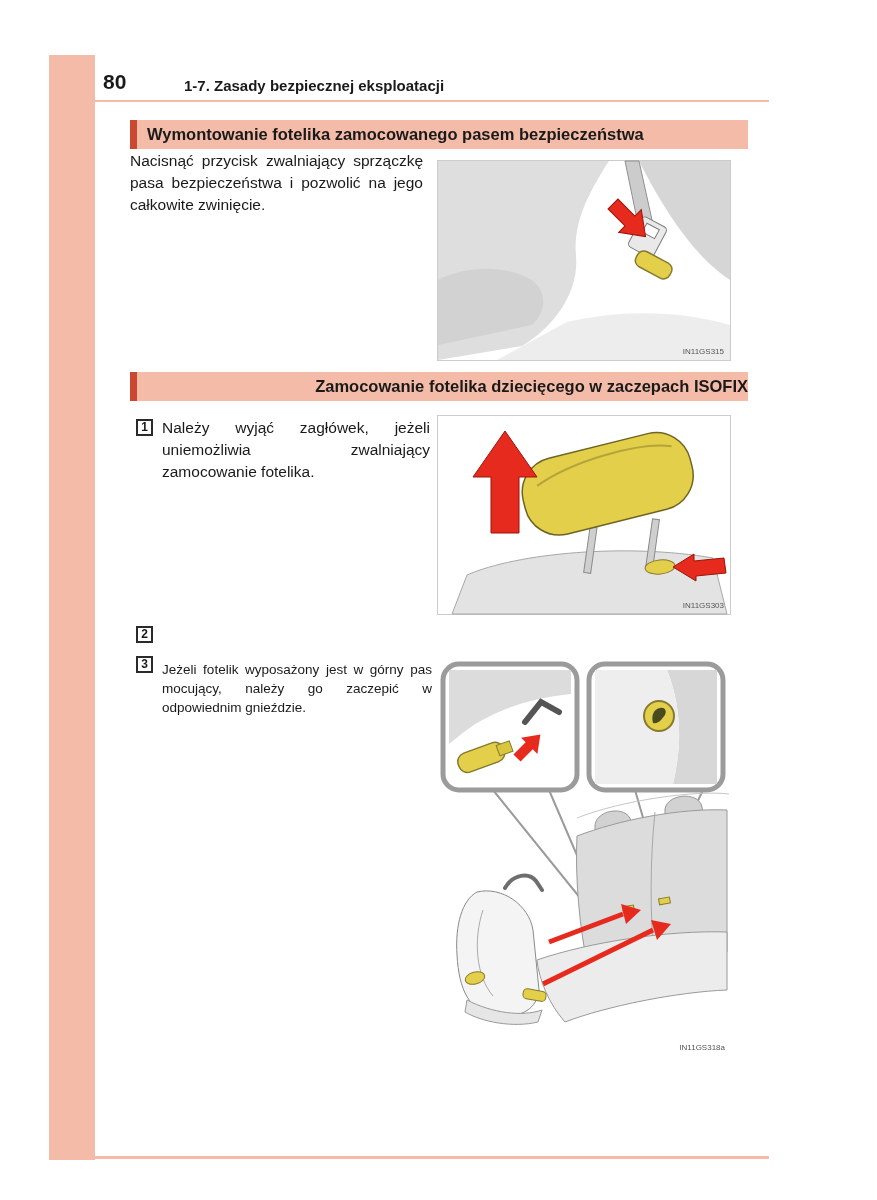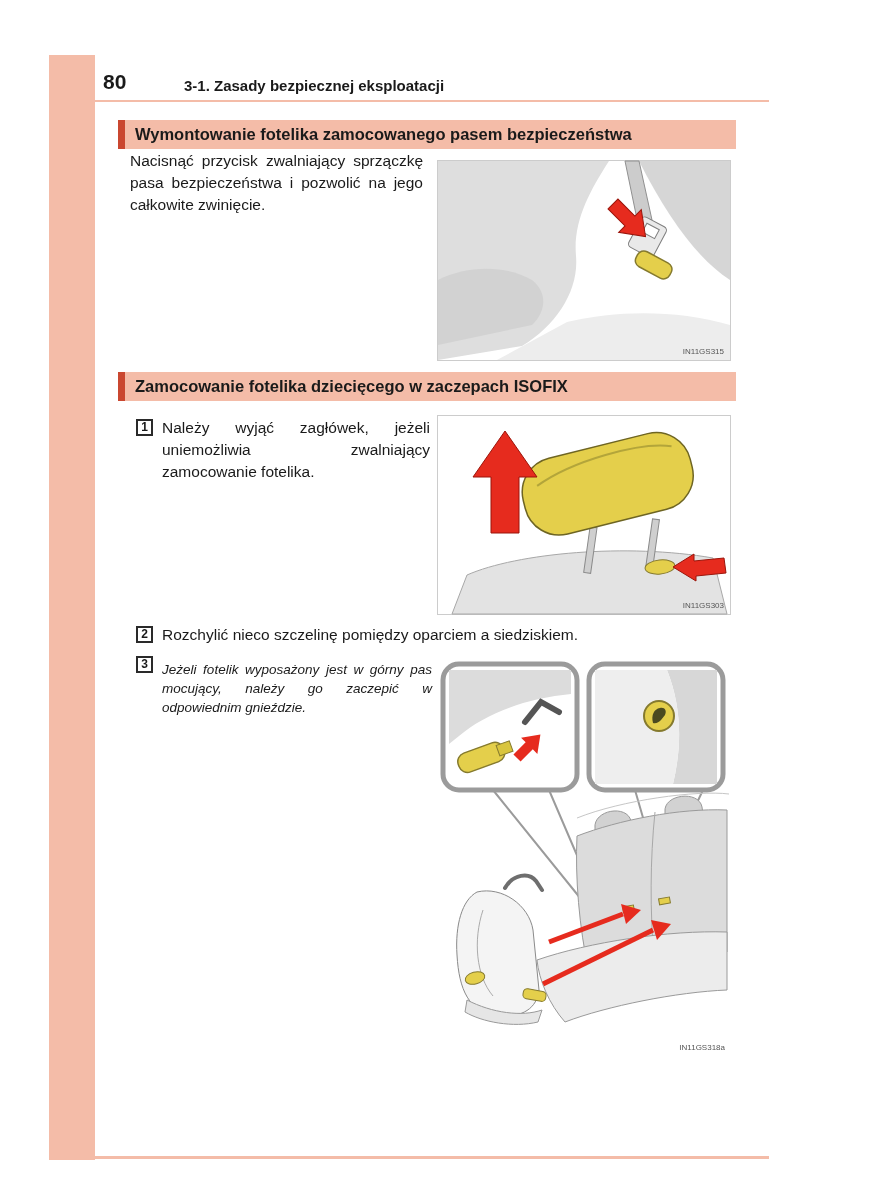--- a/index.html
+++ b/index.html
@@ -9,55 +9,55 @@
 
   .side-bar { position:absolute; left:49px; top:55px; width:46px; height:1105px; background:#f4bca8; }
 
   .page-number { position:absolute; left:103px; top:70px; font-size:21px; font-weight:bold; }
   .breadcrumb  { position:absolute; left:184px; top:77px; font-size:15px; font-weight:bold; }
 
   .rule { position:absolute; left:49px; width:773px; background:#f4bca8; }
   .rule-top    { top:100px; height:2px; }
   .rule-bottom { top:1156px; height:3px; }
 
-  .section-title { position:absolute; left:118px; width:618px; height:29px; background:#f4bca8;
+  .section-title { position:absolute; left:130px; width:618px; height:29px; background:#f4bca8;
     border-left:7px solid #ca4730; font-size:16.5px; font-weight:bold; line-height:29px; padding-left:10px;
     white-space:nowrap; overflow:hidden; }
   #sec1-title { top:120px; }
-  #sec2-title { top:372px; }
+  #sec2-title { top:372px;text-align:right; }
 
   .body-text { position:absolute; left:130px; top:150px; width:293px;
     font-size:15.5px; line-height:1.42; text-align:justify; }
 
   .figure { position:absolute; background:#ffffff; display:block; }
   #fig1 { left:437px; top:160px; width:294px; height:201px; }
   #fig2 { left:437px; top:415px; width:294px; height:200px; }
   #fig3 { left:437px; top:660px; width:294px; height:396px; }
 
   .step { position:absolute; display:flex; gap:9px; align-items:flex-start; }
   .step-num { flex:0 0 auto; width:17px; height:17px; border:2px solid #2a2a2a; background:#ffffff;
     font-size:12px; font-weight:bold; text-align:center; line-height:13px; margin-top:2px; }
   .step-text { font-size:15.5px; line-height:1.42; text-align:justify; }
   #step1 { left:136px; top:417px; width:294px; }
   #step2 { left:136px; top:624px; width:620px; }
   #step2 .step-text { text-align:left; white-space:nowrap; }
   #step3 { left:136px; top:654px; width:296px; }
-  .step-note { font-size:13.5px; line-height:1.40; margin-top:7px; text-align:justify;font-style:italic; }
+  .step-note { font-size:13.5px; line-height:1.40; margin-top:7px; text-align:justify; }
 
   .fig-label { font-size:8px; fill:#555555; font-family:"Liberation Sans", sans-serif; }
 </style>
 </head>
 <body>
 
 <div class="page">
 
   <div class="side-bar"></div>
 
   <span class="page-number">80</span>
-  <span class="breadcrumb">3-1. Zasady bezpiecznej eksploatacji</span>
+  <span class="breadcrumb">1-7. Zasady bezpiecznej eksploatacji</span>
   <div class="rule rule-top"></div>
 
   <div class="section-title" id="sec1-title">Wymontowanie fotelika zamocowanego pasem bezpieczeństwa</div>
 
   <p class="body-text">Nacisnąć przycisk zwalniający sprzączkę pasa bezpieczeństwa i pozwolić na jego całkowite zwinięcie.</p>
 
   <svg class="figure" id="fig1" viewBox="0 0 294 201">
     <rect x="0.5" y="0.5" width="293" height="200" fill="#ffffff" stroke="#cccccc"></rect>
     <path fill="#dedede" d="M1,1 L172,1 C152,32 136,62 139,96 C142,130 120,165 85,186 L1,200 Z"></path>
     <path fill="#ededed" d="M60,200 L130,162 C182,150 240,150 293,165 L293,200 Z"></path>
@@ -94,21 +94,20 @@
       <rect x="85" y="30" width="172" height="78" rx="35" fill="#e4cf4b" stroke="#6e6523" stroke-width="1.5"></rect>
       <path d="M102,54 C142,38 212,36 242,48" stroke="#b3a53a" fill="none" stroke-width="2"></path>
     </g>
     <polygon fill="#e62b1e" stroke="#9b150b" points="68,16 100,62 82,62 82,118 54,118 54,62 36,62"></polygon>
     <polygon fill="#e62b1e" stroke="#9b150b" points="236,152 257,139 257,146 287,143 289,158 259,161 259,166"></polygon>
     <text class="fig-label" x="287" y="193" text-anchor="end">IN11GS303</text>
   </svg>
 
   <div class="step" id="step2">
     <span class="step-num">2</span>
-    <span class="step-text">Rozchylić nieco szczelinę pomiędzy oparciem a siedziskiem.</span>
   </div>
 
   <div class="step" id="step3">
     <span class="step-num">3</span>
     <div>
       <div class="step-note">Jeżeli fotelik wyposażony jest w górny pas mocujący, należy go zaczepić w odpowiednim gnieździe.</div>
     </div>
   </div>
 
   <svg class="figure" id="fig3" viewBox="0 0 294 396">

